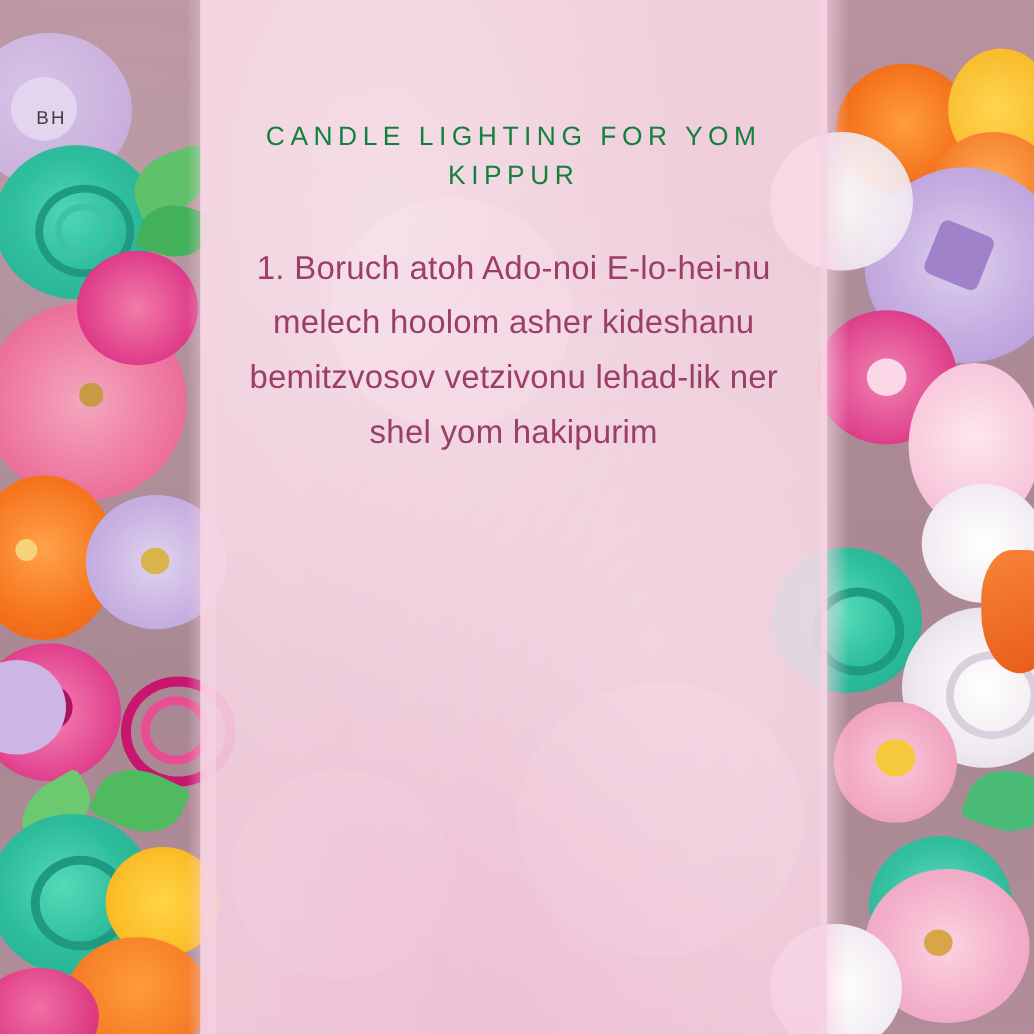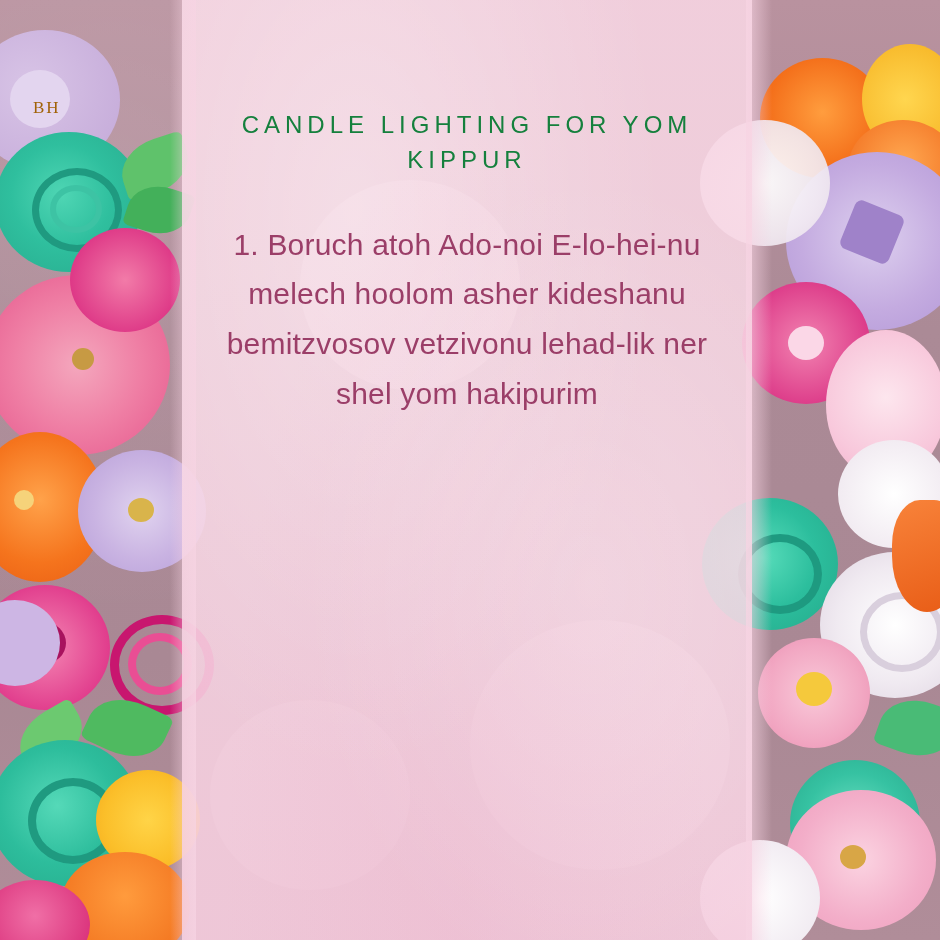--- a/index.html
+++ b/index.html
@@ -98,23 +98,22 @@
   }
   .b1 { margin-top: 42px; }
   .b2 { margin-top: 52px; }
 
   .bh {
     position: absolute;
     left: 33px;
     top: 98px;
     font-size: 17px;
     letter-spacing: 2px;
-    color: #a16207;
+    color: #404040;
     font-weight: 400;
-    font-family: Liberation Serif, serif;
   }
 </style>
 </head>
 <body>
 
 <div class="canvas">
 
   <div class="floral">
 
     <div class="petal" style="left:-30px;top:30px;width:150px;height:140px;background:radial-gradient(circle at 40% 40%, #d8c4e6, #c3a8d8);"></div>

